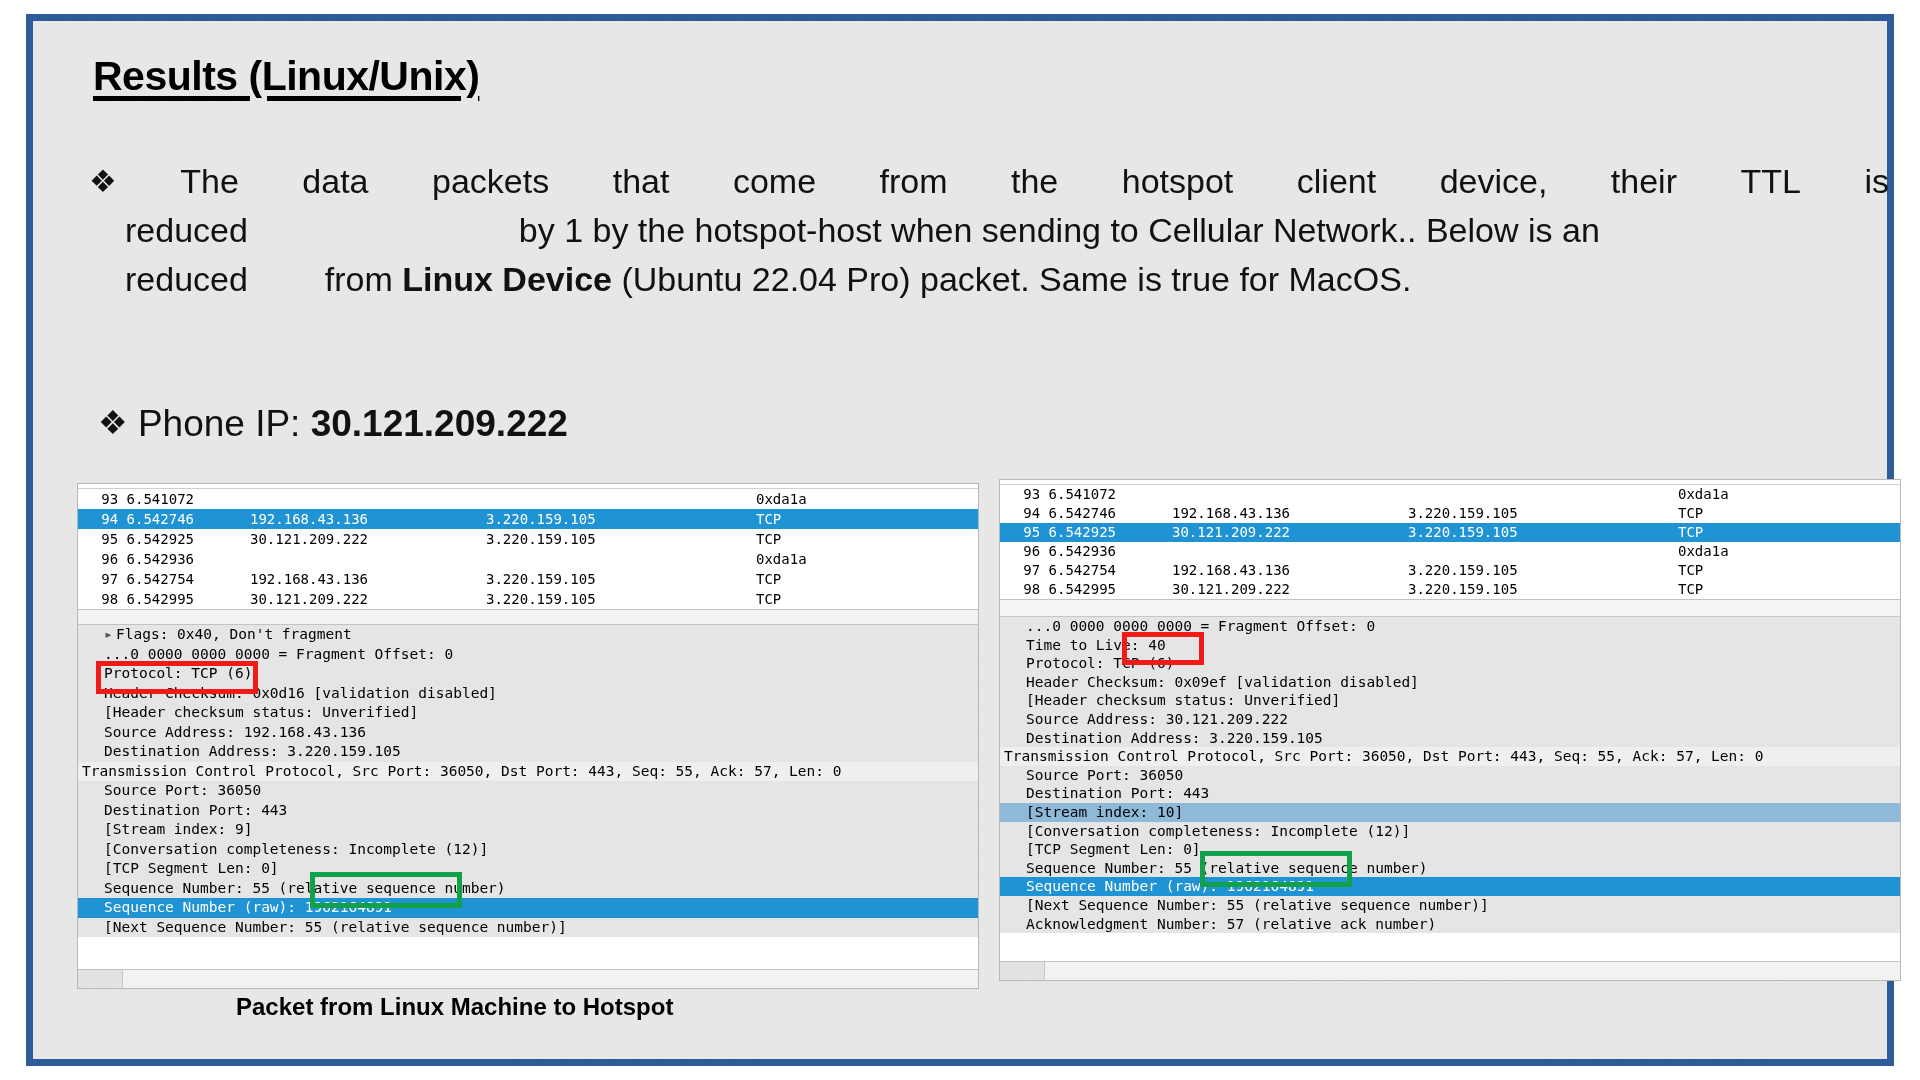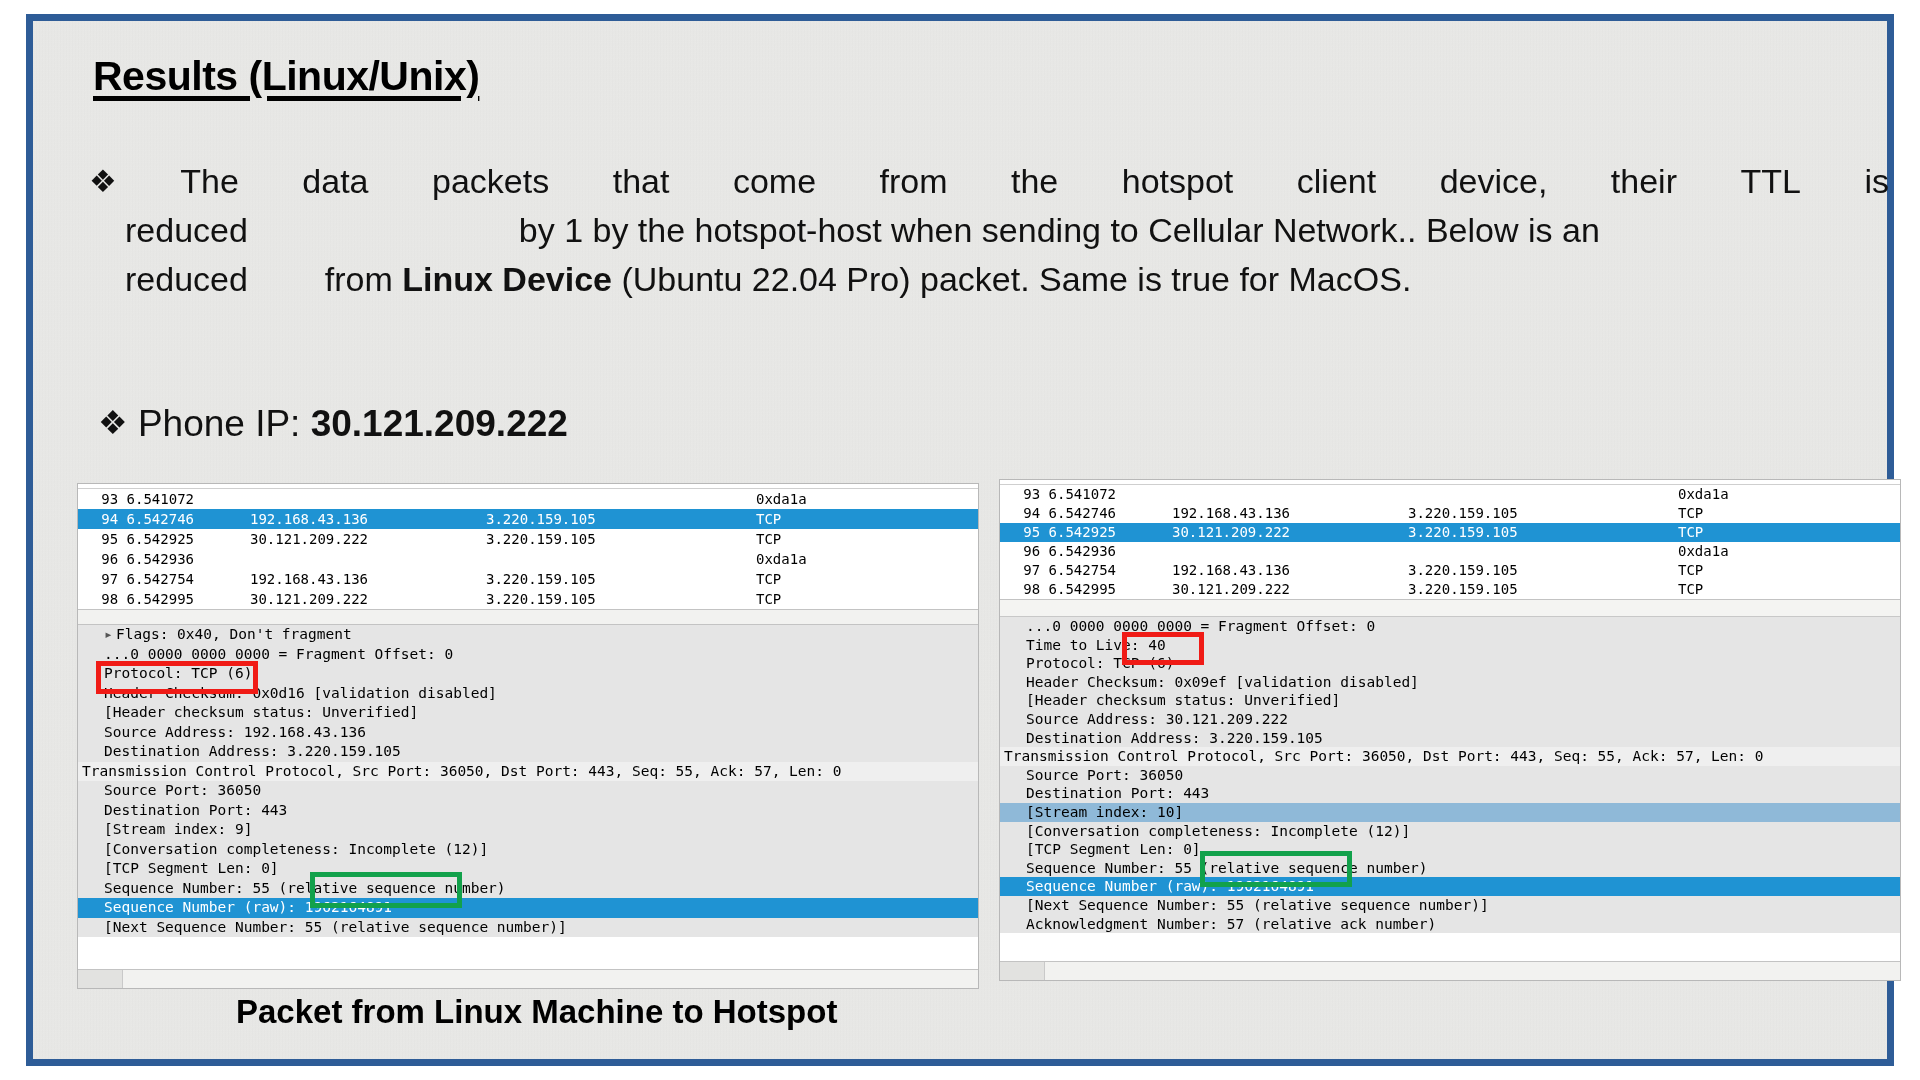--- a/index.html
+++ b/index.html
@@ -182,21 +182,21 @@
   .hl-green {
     position: absolute;
     border: 5px solid #12a14b;
     box-sizing: border-box;
     pointer-events: none;
   }
 
   
   .caption {
     position: absolute;
-    font-size: 33px;
+    font-size: 24px;
     font-weight: bold;
     color: #000000;
     white-space: nowrap;
   }
   #cap-left  { left: 203px; top: 972px; }
   #cap-right { left: 1117px; top: 967px; }
 </style>
 </head>
 <body>
 

